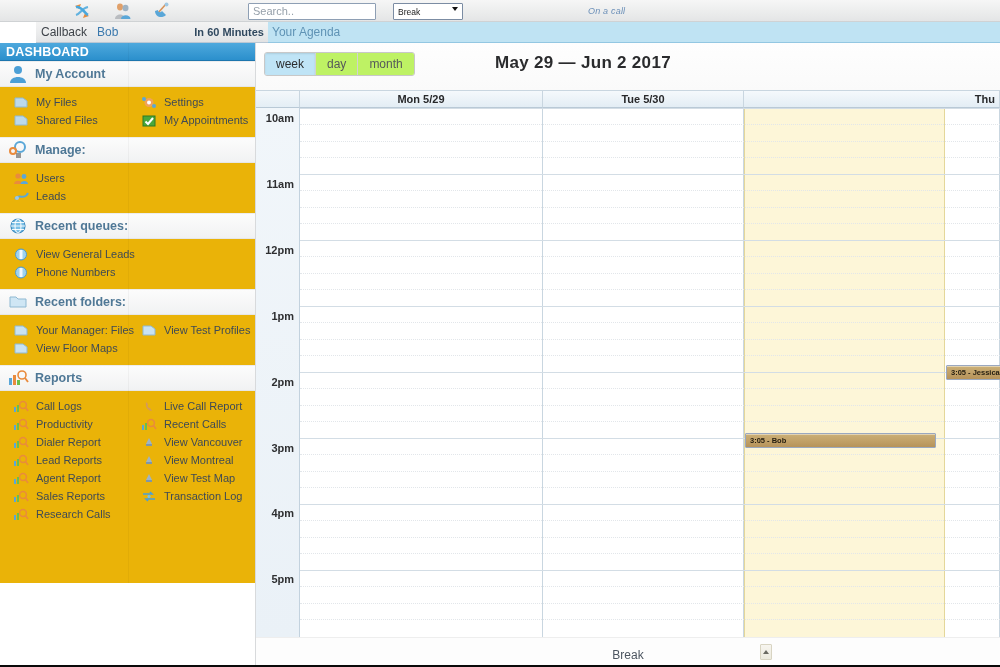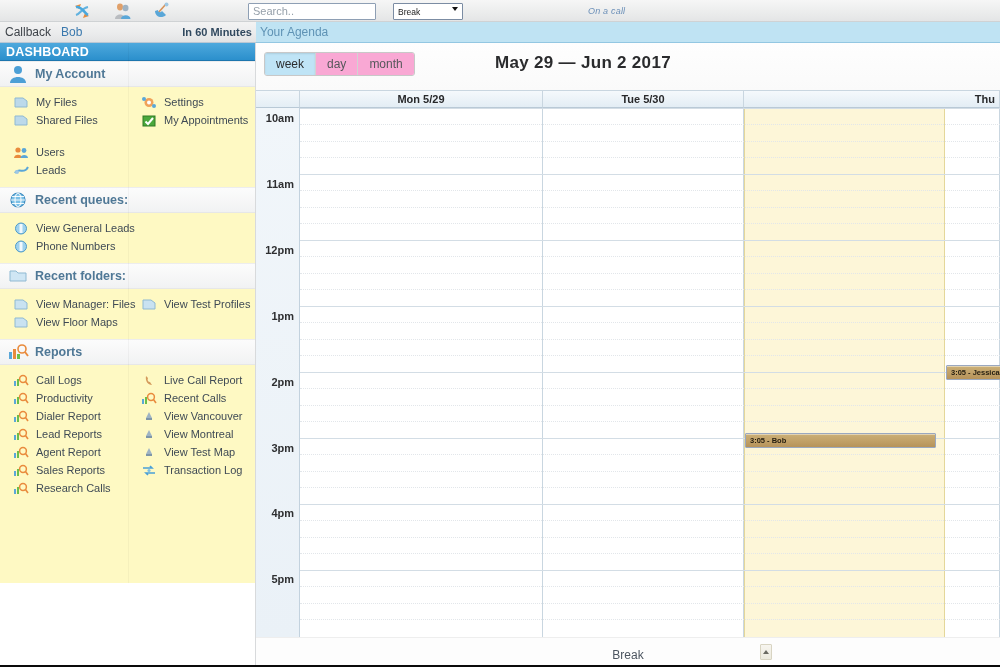--- a/index.html
+++ b/index.html
@@ -44,42 +44,42 @@
     margin-left: 125px; font-size: 9px; font-style: italic;
     color: #6b8fb8; letter-spacing: .2px;
   }
 
   
   .statusbar {
     position: absolute; left: 0; top: 22px; width: 1000px; height: 21px;
     display: flex;
   }
   .sb-left {
-    width: 256px; height: 21px;
+    width: 232px; height: 21px;
     background: linear-gradient(to bottom, #f3f3f3 0%, #eaebec 60%, #e2e3e4 100%);
     border-bottom: 1px solid #b9c7d4;
-    display: flex; align-items: center; position: relative;
+    display: flex; align-items: center; position: relative; margin-left: 36px;
   }
   .sb-callback { font-size: 12px; color: #3e4349; margin-left: 5px; }
   .sb-name { font-size: 12px; color: #3a78ad; margin-left: 10px; }
   .sb-mins {
     position: absolute; right: 4px; font-size: 11px;
     font-weight: bold; color: #31495f;
   }
   .sb-right {
     flex: 1; height: 21px; background: #bfe3f3;
     border-bottom: 1px solid #93c7e2;
     display: flex; align-items: center;
   }
   .sb-agenda { font-size: 12px; color: #5f93b5; margin-left: 4px; }
 
   
   .sidebar {
     position: absolute; left: 0; top: 43px; width: 256px; height: 540px;
-    background: #fef9c3; overflow: hidden;
+    background: #eab308; overflow: hidden;
   }
   .side-scrollarea { position: relative; width: 256px; height: 590px; }
   .dash-bar {
     height: 18px; background: linear-gradient(to bottom, #4ea9dd 0%, #2b8fcc 100%);
     border-bottom: 1px solid #1d76ae;
     display: flex; align-items: center;
   }
   .dash-bar span {
     font-size: 12.5px; font-weight: bold; color: #ffffff;
     margin-left: 6px; letter-spacing: .2px;
@@ -131,21 +131,21 @@
     height: 47px; position: relative;
     background: linear-gradient(to bottom,#fefefe,#fafafa);
   }
   .viewbtns {
     position: absolute; left: 8px; top: 9px; display: flex;
     border: 1px solid #c8c8c8; border-radius: 3px; overflow: hidden;
     background: #f3f3f3;
   }
   .vb {
     height: 22px; padding: 0 11px; display: flex; align-items: center;
-    font-size: 12px; color: #56585b; background: #f9a8d4;
+    font-size: 12px; color: #56585b; background: #bef264;
     border-right: 1px solid #d2d2d2;
   }
   .vb:last-child { border-right: none; }
   .vb.active {
     background: #bfe4f6; color: #2b2c2e;
     box-shadow: inset 0 1px 2px rgba(0,0,0,.10);
   }
   .cal-title {
     position: absolute; left: 0; right: 0; top: 10px;
     text-align: center; font-size: 17px; font-weight: bold; color: #2a2b2d;
@@ -341,20 +341,30 @@
               <svg viewBox="0 0 18 15" width="18" height="15">
                 <rect x="3" y="3" width="12" height="10" fill="#4aa83c" stroke="#2e7a25"></rect>
                 <path d="M5.5 8.5 L8 11 L13 5" stroke="#fff" stroke-width="2" fill="none"></path>
               </svg>
             </span>
             <span class="lt">My Appointments</span>
           </div>
         </div>
       </div>
 
+      <div class="sec-head">
+        <span class="si">
+          <svg viewBox="0 0 22 20" width="22" height="20">
+            <circle cx="13" cy="7" r="5" fill="none" stroke="#5aa7d8" stroke-width="2"></circle>
+            <circle cx="6" cy="11" r="3" fill="none" stroke="#e98b3d" stroke-width="2"></circle>
+            <rect x="9" y="13" width="5" height="5" fill="#555" opacity=".6"></rect>
+          </svg>
+        </span>
+        <span class="st">Manage:</span>
+      </div>
       <div class="sec-body">
         <div class="sec-col">
           <div class="lnk">
             <span class="li">
               <svg viewBox="0 0 18 15" width="18" height="15">
                 <circle cx="6" cy="5" r="2.6" fill="#e98b3d"></circle>
                   <path d="M2 13 C2 8.5 10 8.5 10 13 Z" fill="#e98b3d"></path>
                 <circle cx="12" cy="5.5" r="2.4" fill="#5aa7d8"></circle>
                   <path d="M8.5 13 C8.5 9 16 9 16 13 Z" fill="#5aa7d8"></path>
               </svg>
@@ -417,21 +427,21 @@
         <span class="st">Recent folders:</span>
       </div>
       <div class="sec-body">
         <div class="sec-col">
           <div class="lnk">
             <span class="li">
               <svg viewBox="0 0 18 15" width="18" height="15">
                   <path d="M3 3 L11 3 L15 6 L15 12 L3 12 Z" fill="#c9e2f1" stroke="#8fb9d2"></path>
                 </svg>
             </span>
-            <span class="lt">View Manager: Files</span>
+            <span class="lt">Your Manager: Files</span>
           </div>
           <div class="lnk">
             <span class="li">
               <svg viewBox="0 0 18 15" width="18" height="15">
                   <path d="M3 3 L11 3 L15 6 L15 12 L3 12 Z" fill="#c9e2f1" stroke="#8fb9d2"></path>
                 </svg>
             </span>
             <span class="lt">View Floor Maps</span>
           </div>
         </div>

